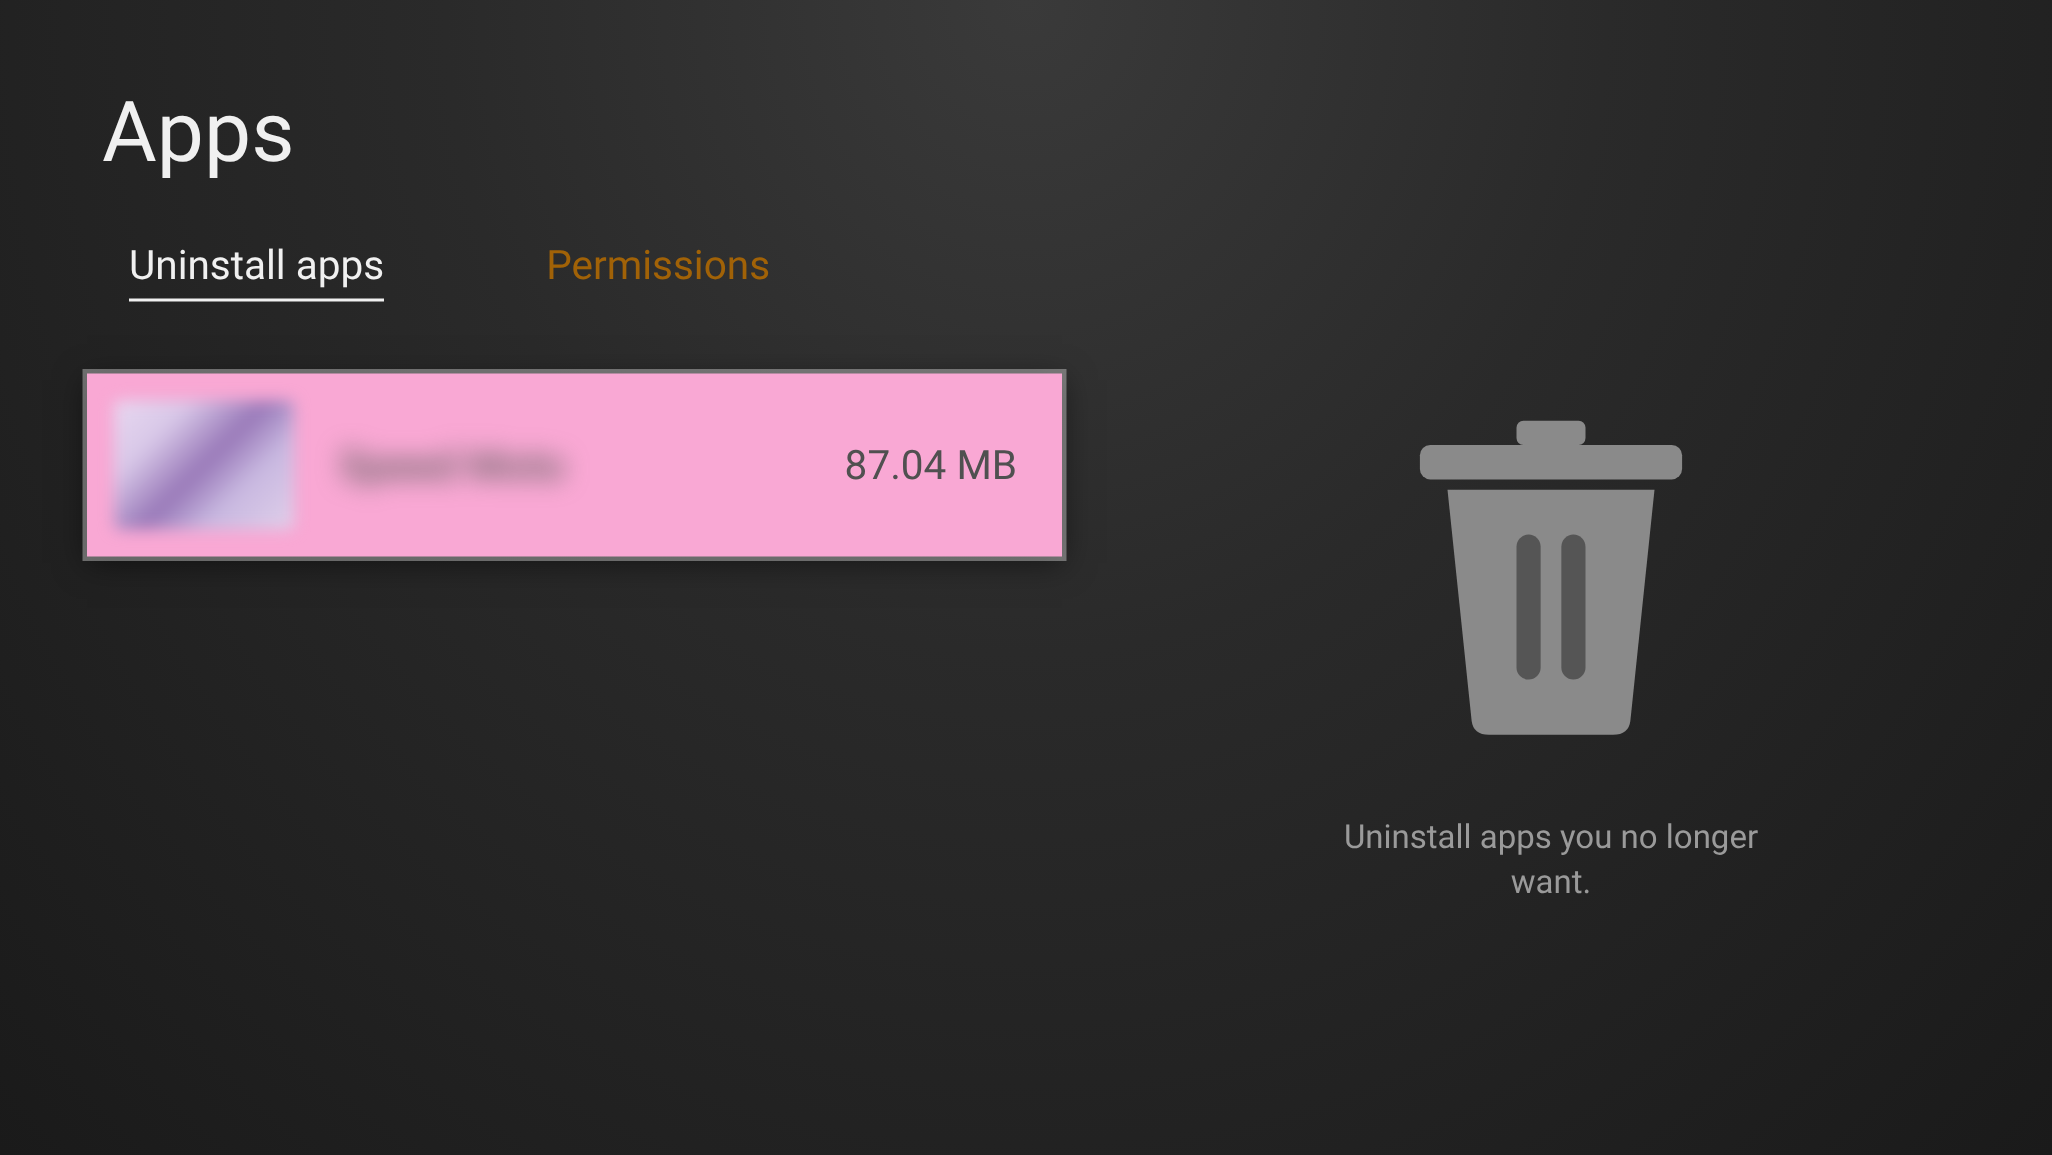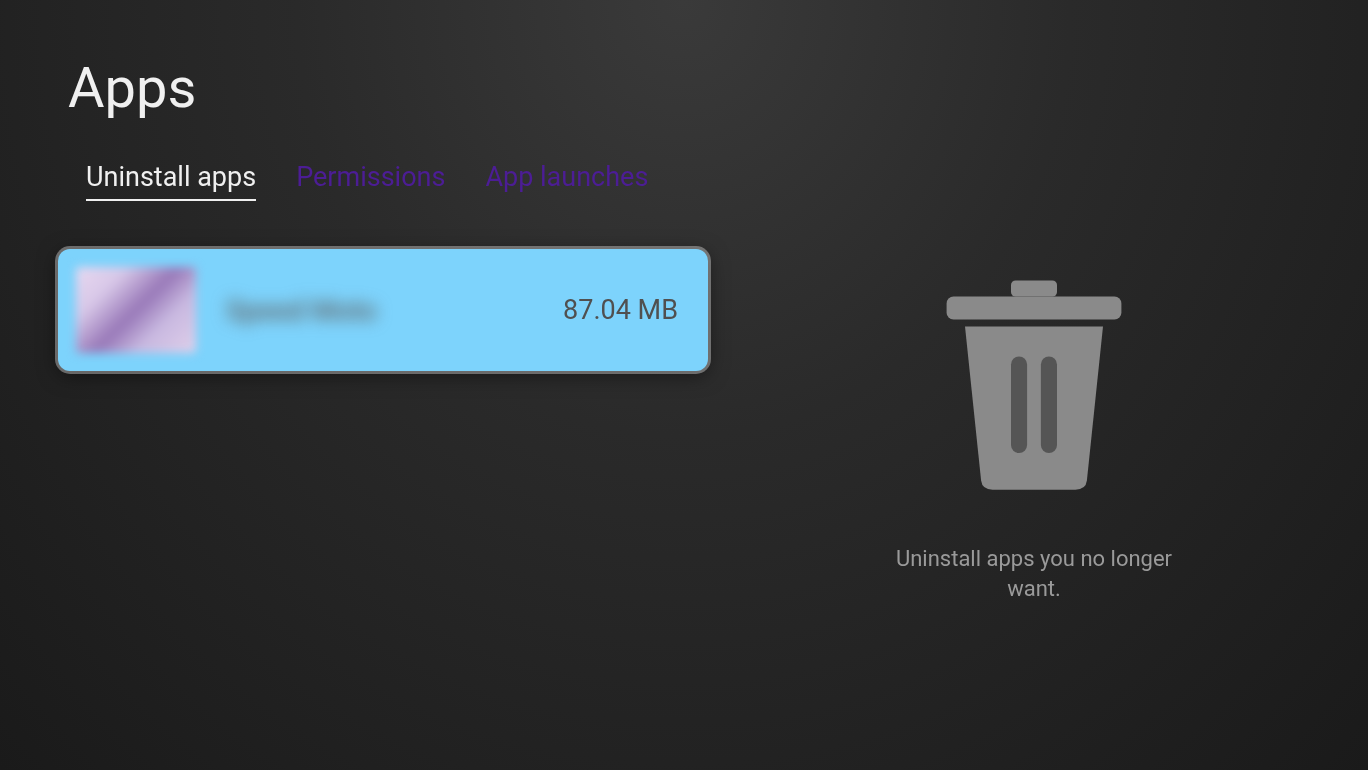--- a/index.html
+++ b/index.html
@@ -21,46 +21,46 @@
       padding: 55px 68px 0 68px;
     }
     .page-title {
       font-size: 56px;
       font-weight: 400;
       color: #f0f0f0;
       margin-bottom: 40px;
     }
     .tabs {
       display: flex;
-      gap: 40px;
+      gap: 108px;
       margin-bottom: 48px;
       padding-left: 18px;
     }
     .tab {
       font-size: 27px;
       font-weight: 400;
-      color: #4c1d95;
+      color: #a16207;
       cursor: pointer;
       padding-bottom: 6px;
       white-space: nowrap;
     }
     .tab.active {
       color: #f0f0f0;
       border-bottom: 2px solid #f0f0f0;
     }
     .content {
       display: flex;
       gap: 60px;
     }
     .left-panel {
       flex: 0 0 640px;
     }
     .app-card {
-      background: #7dd3fc;
-      border-radius: 12px;
+      background: #f9a8d4;
+      border-radius: 0;
       padding: 18px 30px 18px 18px;
       display: flex;
       align-items: center;
       box-shadow: 0 0 0 3px rgba(255,255,255,0.35), 0 4px 20px rgba(0,0,0,0.5);
       position: relative;
       margin-left: -10px;
     }
     .app-icon {
       width: 120px;
       height: 86px;
@@ -114,21 +114,20 @@
   </style>
 </head>
 <body>
 
 <div class="container">
   <h1 class="page-title">Apps</h1>
 
   <div class="tabs">
     <div class="tab active">Uninstall apps</div>
     <div class="tab">Permissions</div>
-    <div class="tab">App launches</div>
   </div>
 
   <div class="content">
     <div class="left-panel">
       <div class="app-card">
         <div class="app-icon"></div>
         <div class="app-name">Speed Moto</div>
         <div class="app-size">87.04 MB</div>
       </div>
     </div>

